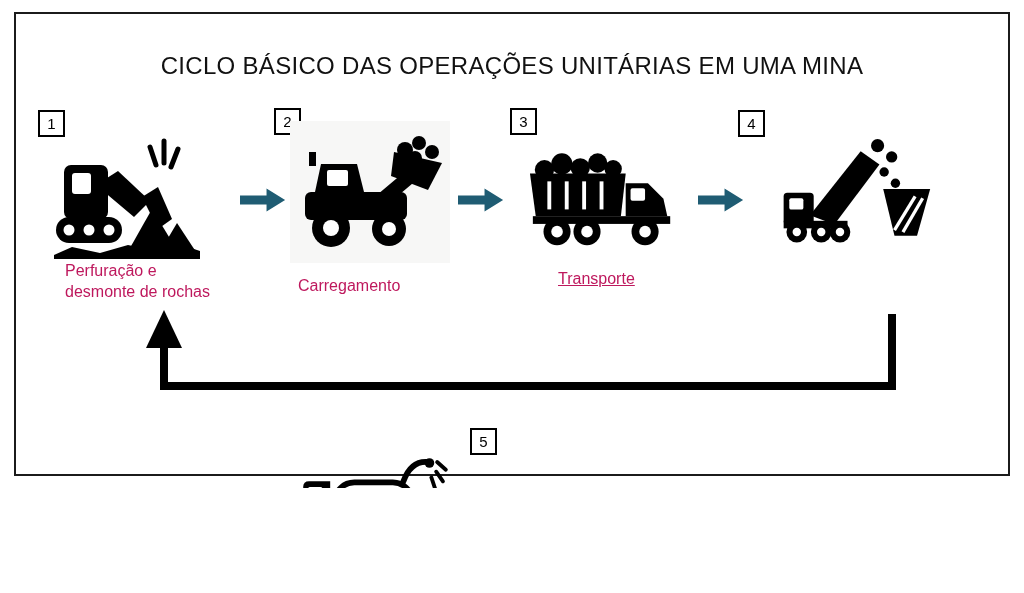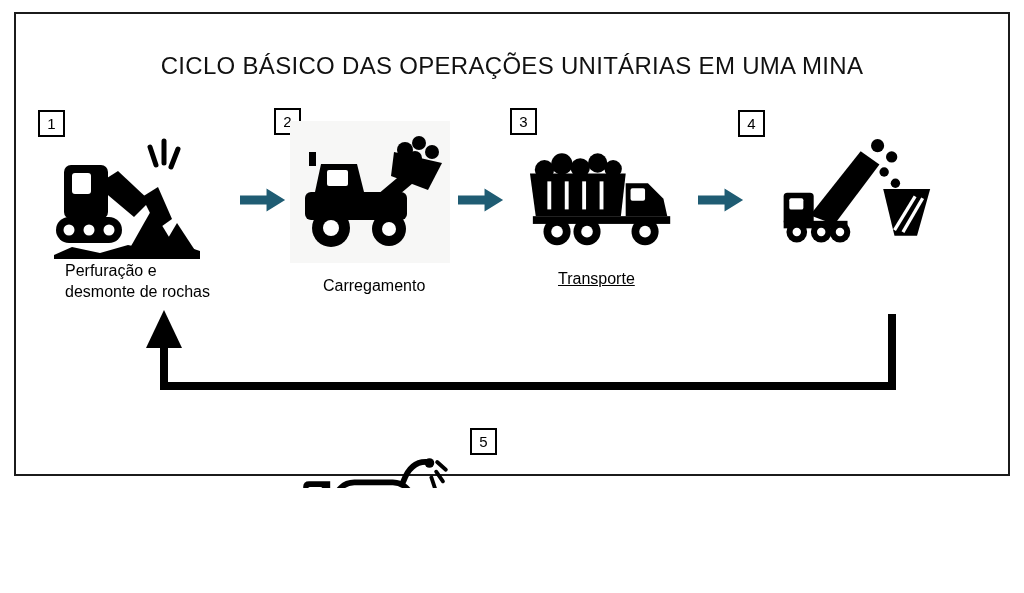--- a/index.html
+++ b/index.html
@@ -20,21 +20,21 @@
   }
   .step { position:absolute; }
   .numbox {
     position:absolute; width:27px; height:27px;
     border:2px solid #000; background:#fff;
     display:flex; align-items:center; justify-content:center;
     font-size:15px; color:#000;
   }
   .label {
     position:absolute; font-size:16px; line-height:21px;
-    white-space:pre-line; color:#000000;
+    white-space:pre-line; color:#be185d;
   }
   .icon { position:absolute; line-height:0; }
   .icon-bg { background:#f7f7f6; padding:5px; }
   .flow-arrow { position:absolute; width:46px; height:26px; line-height:0; }
   .return-arrow { position:absolute; left:140px; top:300px; line-height:0; }
 </style>
 </head>
 <body>
 
 <div class="page">
@@ -95,21 +95,21 @@
           <path d="M26,38 L62,38 L69,66 L20,66 Z"></path>
           <rect x="32" y="44" width="21" height="16" rx="2" fill="#fff"></rect>
           <rect x="14" y="26" width="7" height="14"></rect>
           <circle cx="36" cy="102" r="19"></circle>
           <circle cx="36" cy="102" r="8" fill="#fff"></circle>
           <circle cx="94" cy="103" r="17"></circle>
           <circle cx="94" cy="103" r="7" fill="#fff"></circle>
         </g>
       </svg>
     </div>
-    <div class="label" style="left:30px; top:170px;margin-left:25px;">Carregamento</div>
+    <div class="label" style="left:30px; top:170px;">Carregamento</div>
   </div>
 
   <div class="flow-arrow" style="left:458px; top:187px;">
     <svg viewBox="0 0 52 28" width="46" height="26">
       <polygon points="0,9 30,9 30,1 51,14 30,27 30,19 0,19" fill="#1f5c73"></polygon>
     </svg>
   </div>
 
   <div class="step" style="left:500px; top:105px; width:210px; height:215px;">
     <div class="numbox" style="left:10px; top:3px;">

